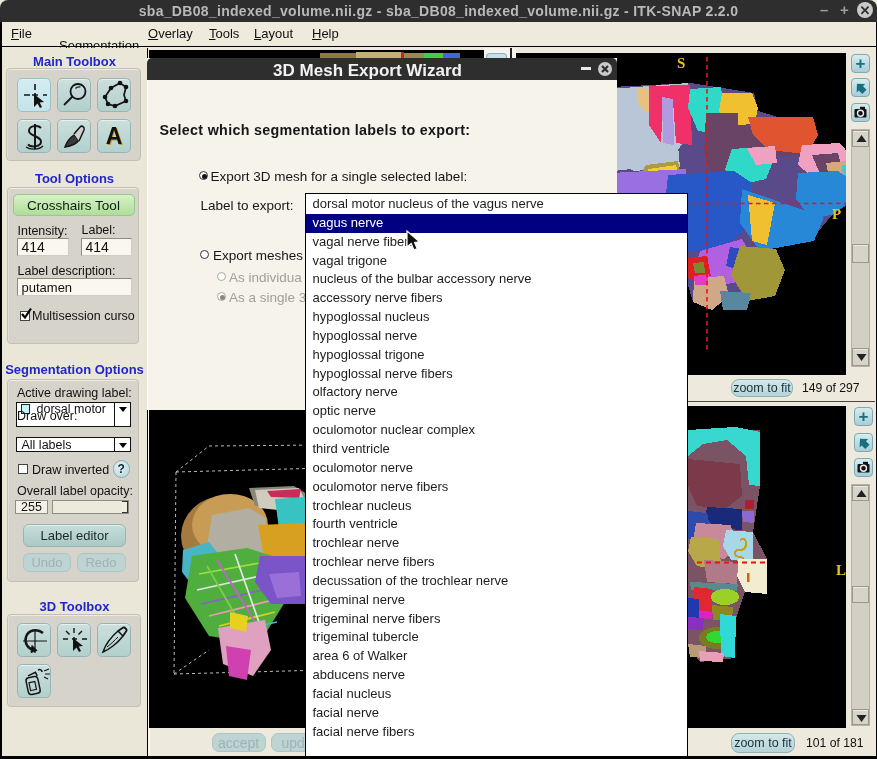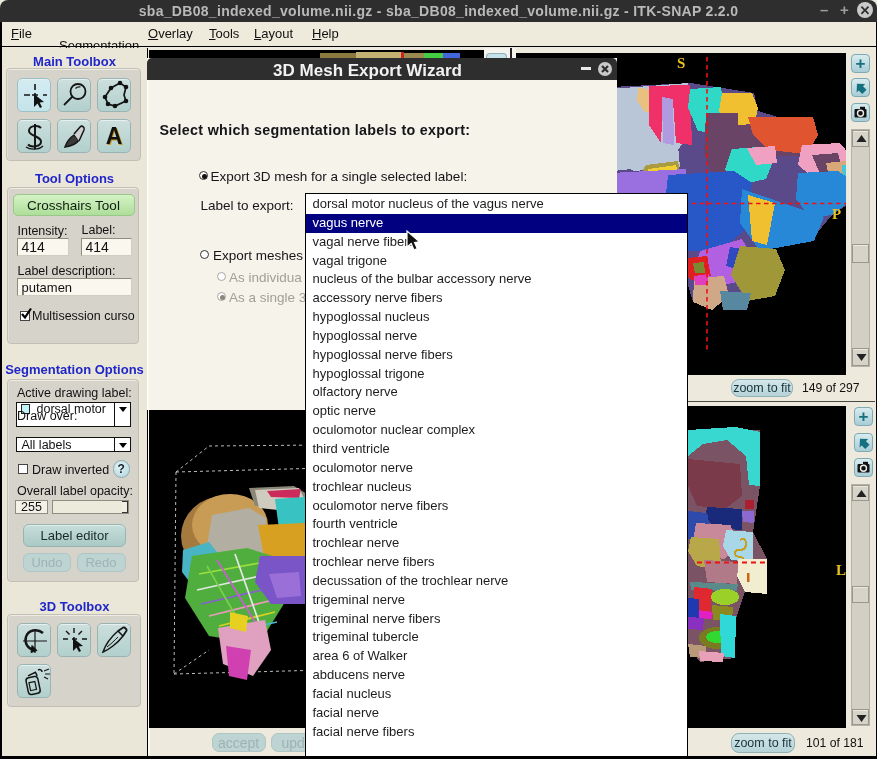--- a/index.html
+++ b/index.html
@@ -427,29 +427,29 @@
 
   <div class="abs" id="ddown">
     <div class="dd">dorsal motor nucleus of the vagus nerve</div>
     <div class="dd hl">vagus nerve</div>
     <div class="dd">vagal nerve fibers</div>
     <div class="dd">vagal trigone</div>
     <div class="dd">nucleus of the bulbar accessory nerve</div>
     <div class="dd">accessory nerve fibers</div>
     <div class="dd">hypoglossal nucleus</div>
     <div class="dd">hypoglossal nerve</div>
+    <div class="dd">hypoglossal trigone</div>
     <div class="dd">hypoglossal nerve fibers</div>
-    <div class="dd">hypoglossal trigone</div>
     <div class="dd">olfactory nerve</div>
     <div class="dd">optic nerve</div>
     <div class="dd">oculomotor nuclear complex</div>
     <div class="dd">third ventricle</div>
     <div class="dd">oculomotor nerve</div>
+    <div class="dd">oculomotor nerve fibers</div>
     <div class="dd">trochlear nucleus</div>
-    <div class="dd">oculomotor nerve fibers</div>
     <div class="dd">fourth ventricle</div>
     <div class="dd">trochlear nerve</div>
     <div class="dd">trochlear nerve fibers</div>
     <div class="dd">decussation of the trochlear nerve</div>
     <div class="dd">trigeminal nerve</div>
     <div class="dd">trigeminal nerve fibers</div>
     <div class="dd">trigeminal tubercle</div>
     <div class="dd">area 6 of Walker</div>
     <div class="dd">abducens nerve</div>
     <div class="dd">facial nucleus</div>

